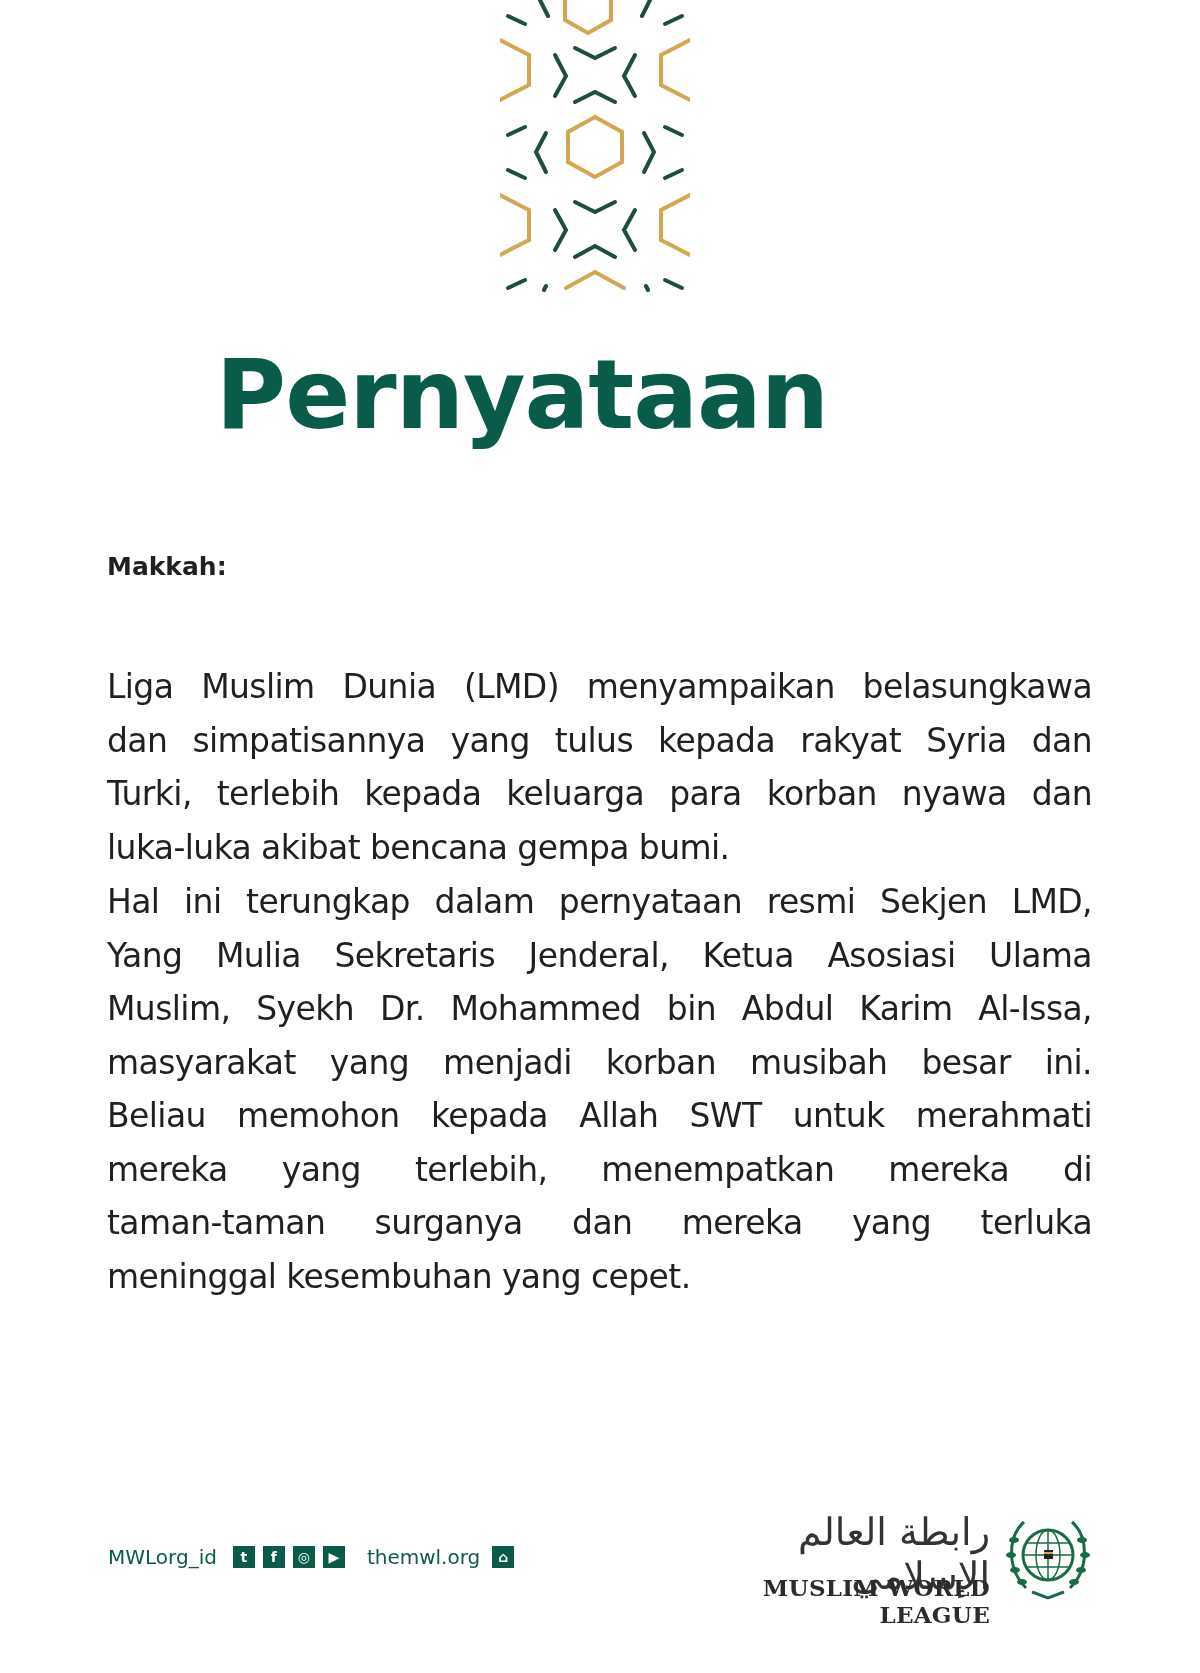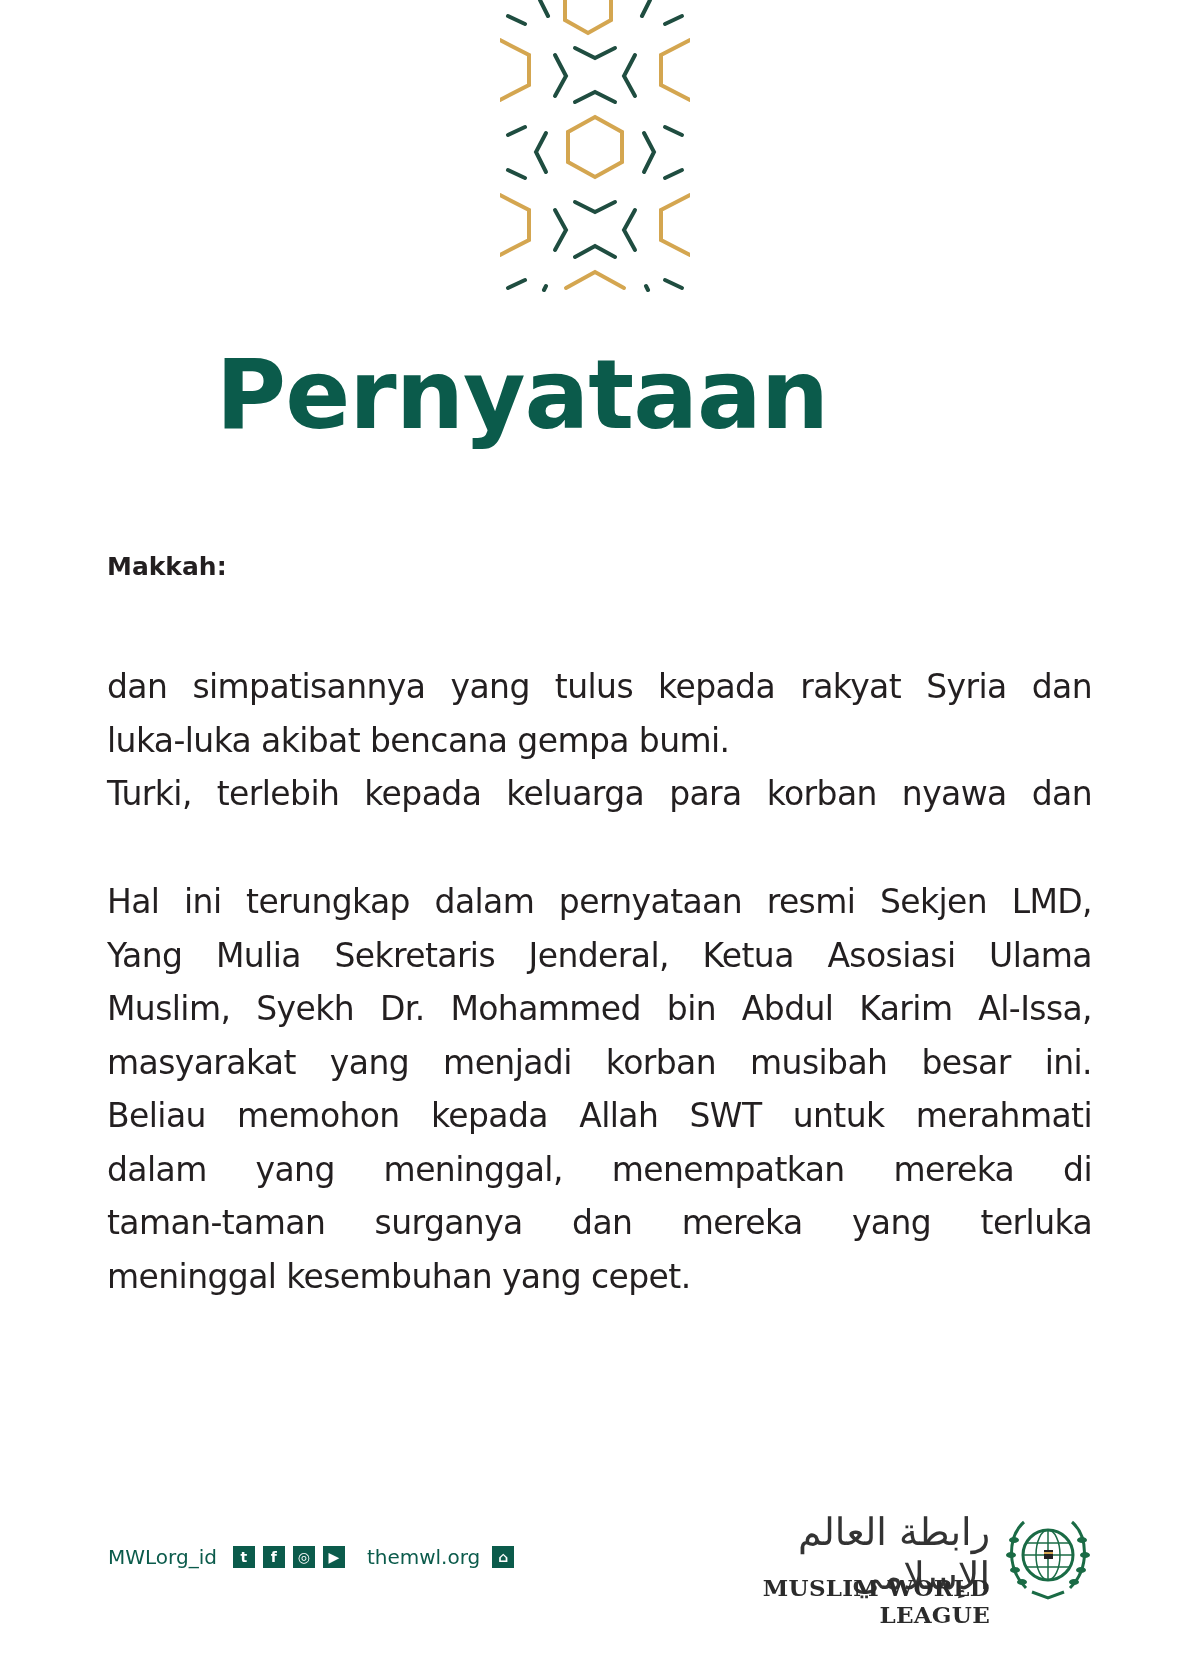--- a/index.html
+++ b/index.html
@@ -58,32 +58,33 @@
     <line x1="146" y1="286" x2="148" y2="290"></line>
       <line x1="165" y1="280" x2="182" y2="288"></line>
   </g>
 </svg>
 
 <div class="title">Pernyataan</div>
 
 <div class="place">Makkah:</div>
 
 <div class="para p1">
+  <span class="ln">Liga Muslim Dunia (LMD) menyampaikan belasungkawa</span>
   <span class="ln">dan simpatisannya yang tulus kepada rakyat Syria dan</span>
+  <span class="ln">Turki, terlebih kepada keluarga para korban nyawa dan</span>
   <span class="ln last">luka-luka akibat bencana gempa bumi.</span>
-  <span class="ln">Turki, terlebih kepada keluarga para korban nyawa dan</span>
 </div>
 
 <div class="para p2">
   <span class="ln">Hal ini terungkap dalam pernyataan resmi Sekjen LMD,</span>
   <span class="ln">Yang Mulia Sekretaris Jenderal, Ketua Asosiasi Ulama</span>
   <span class="ln">Muslim, Syekh Dr. Mohammed bin Abdul Karim Al-Issa,</span>
   <span class="ln">masyarakat yang menjadi korban musibah besar ini.</span>
   <span class="ln">Beliau memohon kepada Allah SWT untuk merahmati</span>
-  <span class="ln">dalam yang meninggal, menempatkan mereka di</span>
+  <span class="ln">mereka yang terlebih, menempatkan mereka di</span>
   <span class="ln">taman-taman surganya dan mereka yang terluka</span>
   <span class="ln last">meninggal kesembuhan yang cepet.</span>
 </div>
 
 <div class="footer">
   <span class="handle">MWLorg_id</span>
   <span class="sq">t</span>
   <span class="sq">f</span>
   <span class="sq">◎</span>
   <span class="sq">▶</span>

